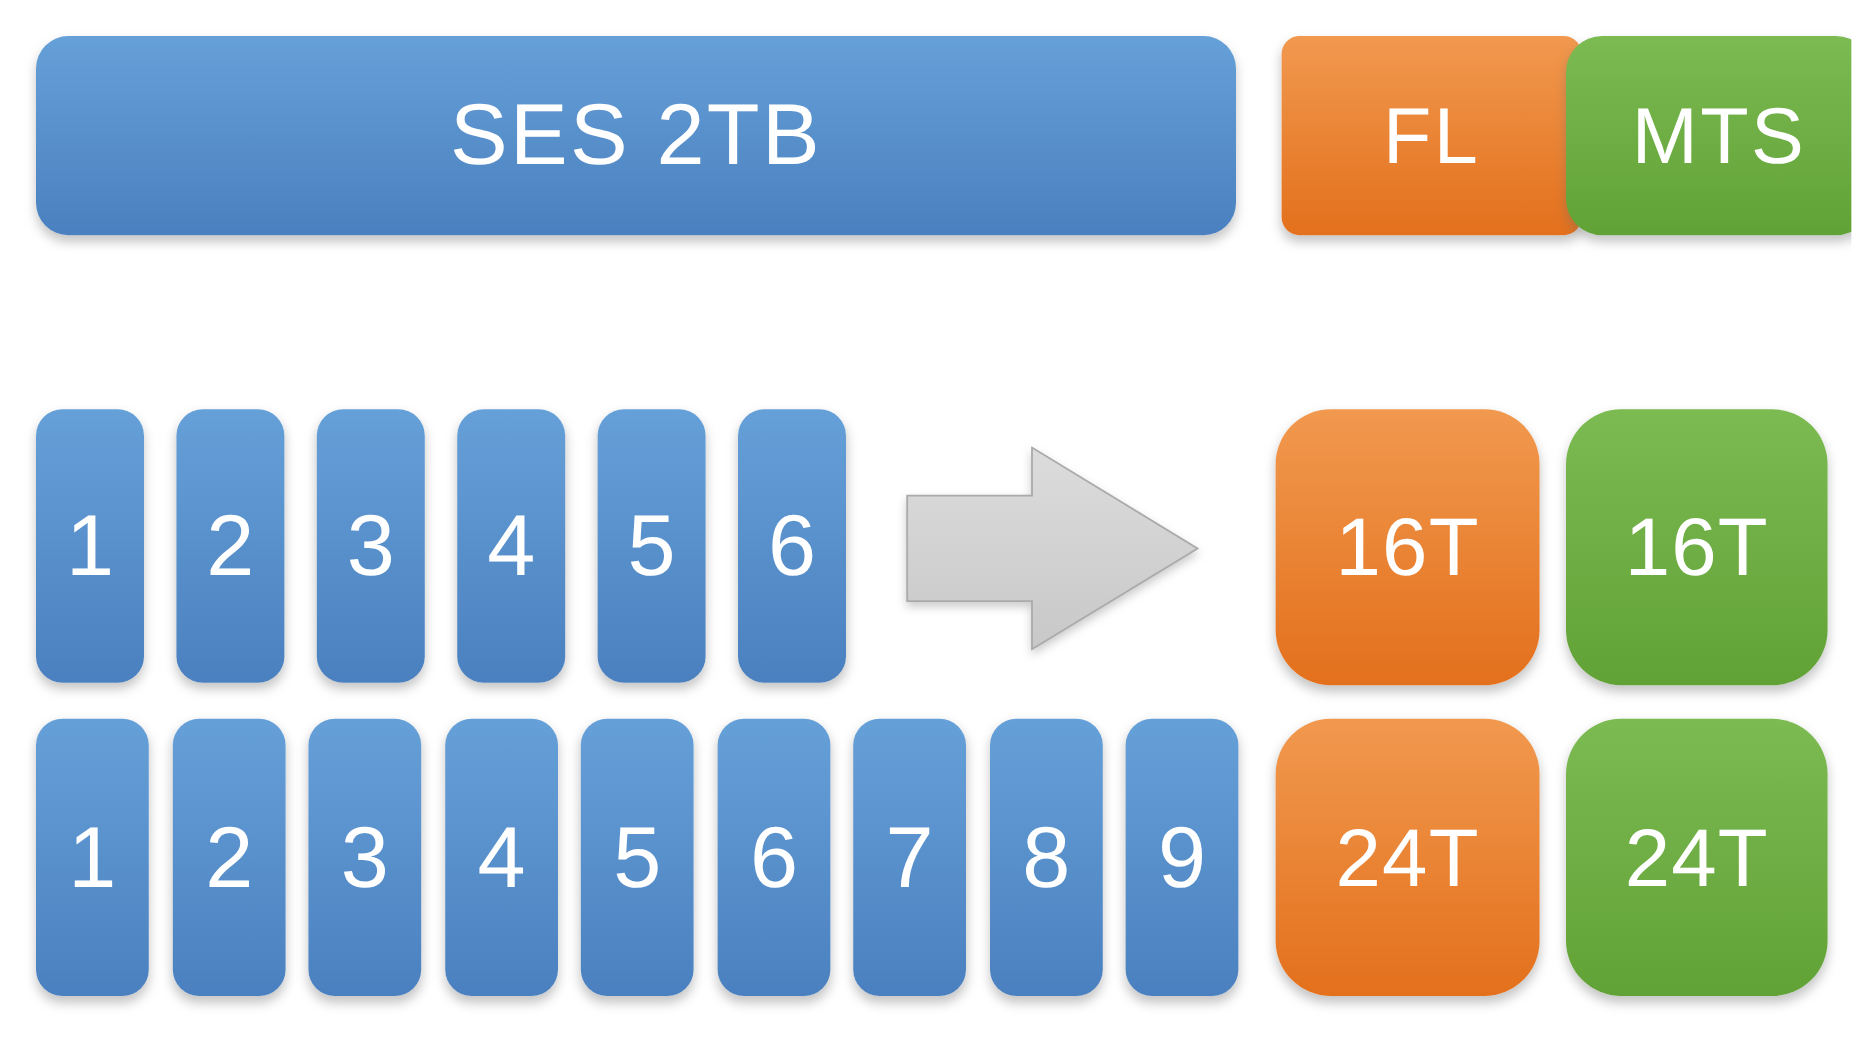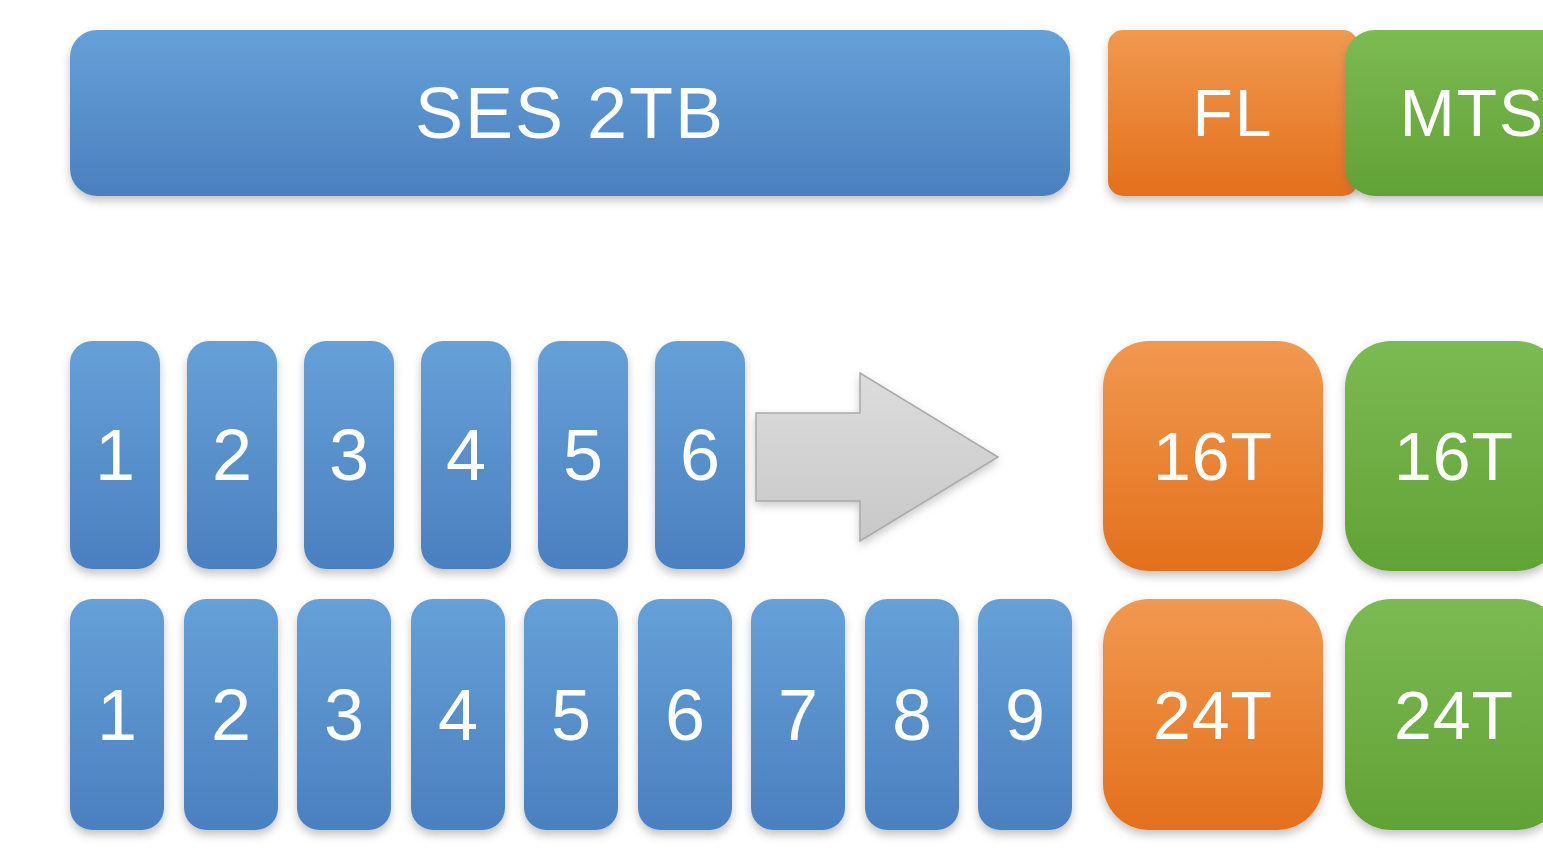--- a/index.html
+++ b/index.html
@@ -11,21 +11,20 @@
     overflow: hidden;
     font-family: "Liberation Sans", sans-serif;
   }
   .shape {
     position: absolute;
     display: flex;
     align-items: center;
     justify-content: center;
     color: #ffffff;
     box-shadow: 0 5px 9px rgba(110,110,110,0.40);
-    margin-left: 40px;
   }
   .blue   { background: linear-gradient(180deg, var(--blue-top), var(--blue-bottom)); }
   .orange { background: linear-gradient(180deg, var(--orange-top), var(--orange-bottom)); }
   .green  { background: linear-gradient(180deg, var(--green-top), var(--green-bottom)); }
 
   
   .ses-header  { left: 30px;  top: 30px; width: 1000px; height: 166px; border-radius: 27px; font-size: 72px; letter-spacing: 2px; }
   .fl-header   { left: 1068px; top: 30px; width: 250px; height: 166px; border-radius: 15px; font-size: 66px; letter-spacing: 2px; }
   .mts-header  { left: 1305px; top: 30px; width: 255px; height: 166px; border-radius: 30px; font-size: 66px; letter-spacing: 2px; }
 

